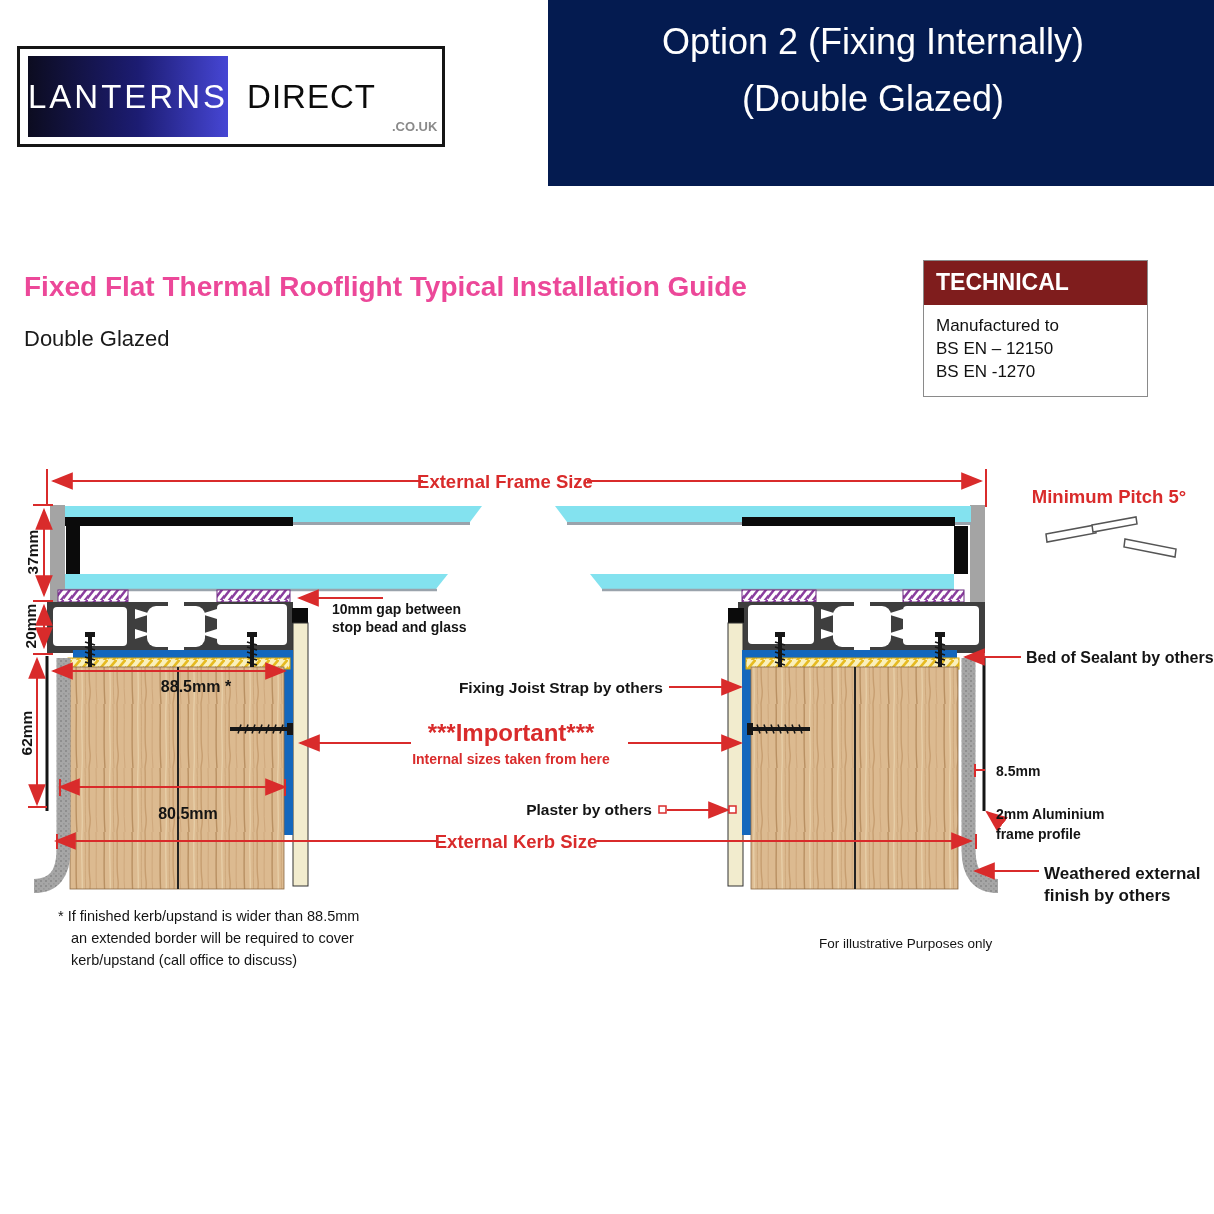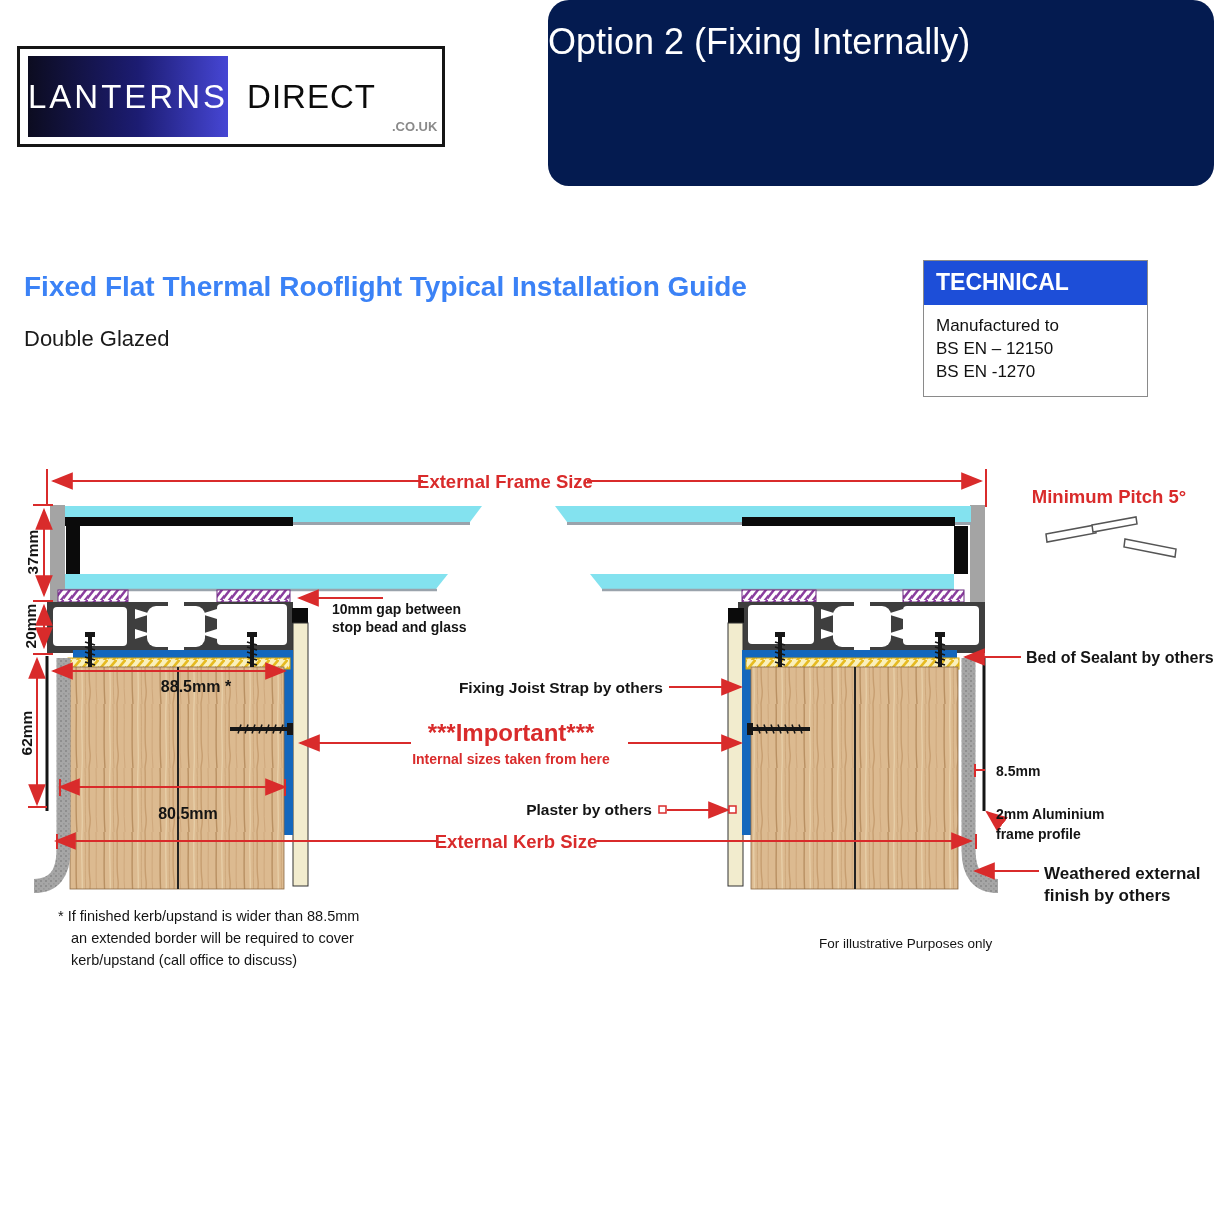--- a/index.html
+++ b/index.html
@@ -11,28 +11,28 @@
   .logo-box{position:absolute;left:17px;top:46px;width:428px;height:101px;border:3px solid #151515;
             background:#fff;display:flex;align-items:center;box-sizing:border-box;padding:0 8px;gap:16px;}
   .logo-grad{width:223px;height:81px;background:linear-gradient(90deg,#0c0c20 0%,#1c1c72 55%,#4646d4 100%);
              color:#fff;display:flex;align-items:center;justify-content:center;
              font-size:33px;font-weight:400;letter-spacing:3px;}
   .logo-direct{font-size:33px;font-weight:400;color:#0c0c0c;letter-spacing:1px;margin-left:3px;}
   .logo-tld{font-size:13px;font-weight:700;color:#8a8a8a;align-self:flex-end;margin-bottom:10px;}
 
   
   .banner{position:absolute;left:548px;top:0;width:666px;height:186px;background:#041b50;color:#fff;
-          text-align:left;box-sizing:border-box;padding:13px 16px 0 0;font-size:36px;line-height:57px;border-radius:21px;}
-
-  .doc-title{position:absolute;left:24px;top:271px;font-size:28px;font-weight:700;color:#3b82f6;}
+          text-align:center;box-sizing:border-box;padding:13px 16px 0 0;font-size:36px;line-height:57px;}
+
+  .doc-title{position:absolute;left:24px;top:271px;font-size:28px;font-weight:700;color:#ec4899;}
   .doc-subtitle{position:absolute;left:24px;top:326px;font-size:22px;color:#1a1a1a;}
 
   
   .tech{position:absolute;left:923px;top:260px;width:225px;border:1px solid #8a8a8a;background:#fff;box-sizing:border-box;}
-  .tech-head{background:#1d4ed8;color:#fff;font-weight:700;font-size:23px;padding:8px 0 9px 12px;}
+  .tech-head{background:#7f1d1d;color:#fff;font-weight:700;font-size:23px;padding:8px 0 9px 12px;}
   .tech-body{padding:9px 12px 13px 12px;font-size:17px;line-height:23px;color:#111;}
 
   .disclaimer{position:absolute;left:35px;top:1011px;width:990px;font-size:16.5px;color:#848484;}
 
   
   svg text{font-family:"Liberation Sans",sans-serif;fill:#141414;}
   .red{fill:#d92b2b;}
   .d14{font-size:14px;font-weight:bold;}
   .d15{font-size:15.5px;font-weight:bold;}
   .d16{font-size:16px;font-weight:bold;}
@@ -245,20 +245,21 @@
   </svg>
 
   <div class="logo-box">
     <div class="logo-grad">LANTERNS</div>
     <div class="logo-direct">DIRECT</div>
     <div class="logo-tld">.CO.UK</div>
   </div>
 
   <div class="banner">
     <div>Option 2 (Fixing Internally)</div>
+    <div>(Double Glazed)</div>
   </div>
 
   <div class="doc-title">Fixed Flat Thermal Rooflight Typical Installation Guide</div>
   <div class="doc-subtitle">Double Glazed</div>
 
   <div class="tech">
     <div class="tech-head">TECHNICAL</div>
     <div class="tech-body">
       <div>Manufactured to</div>
       <div>BS EN – 12150</div>

